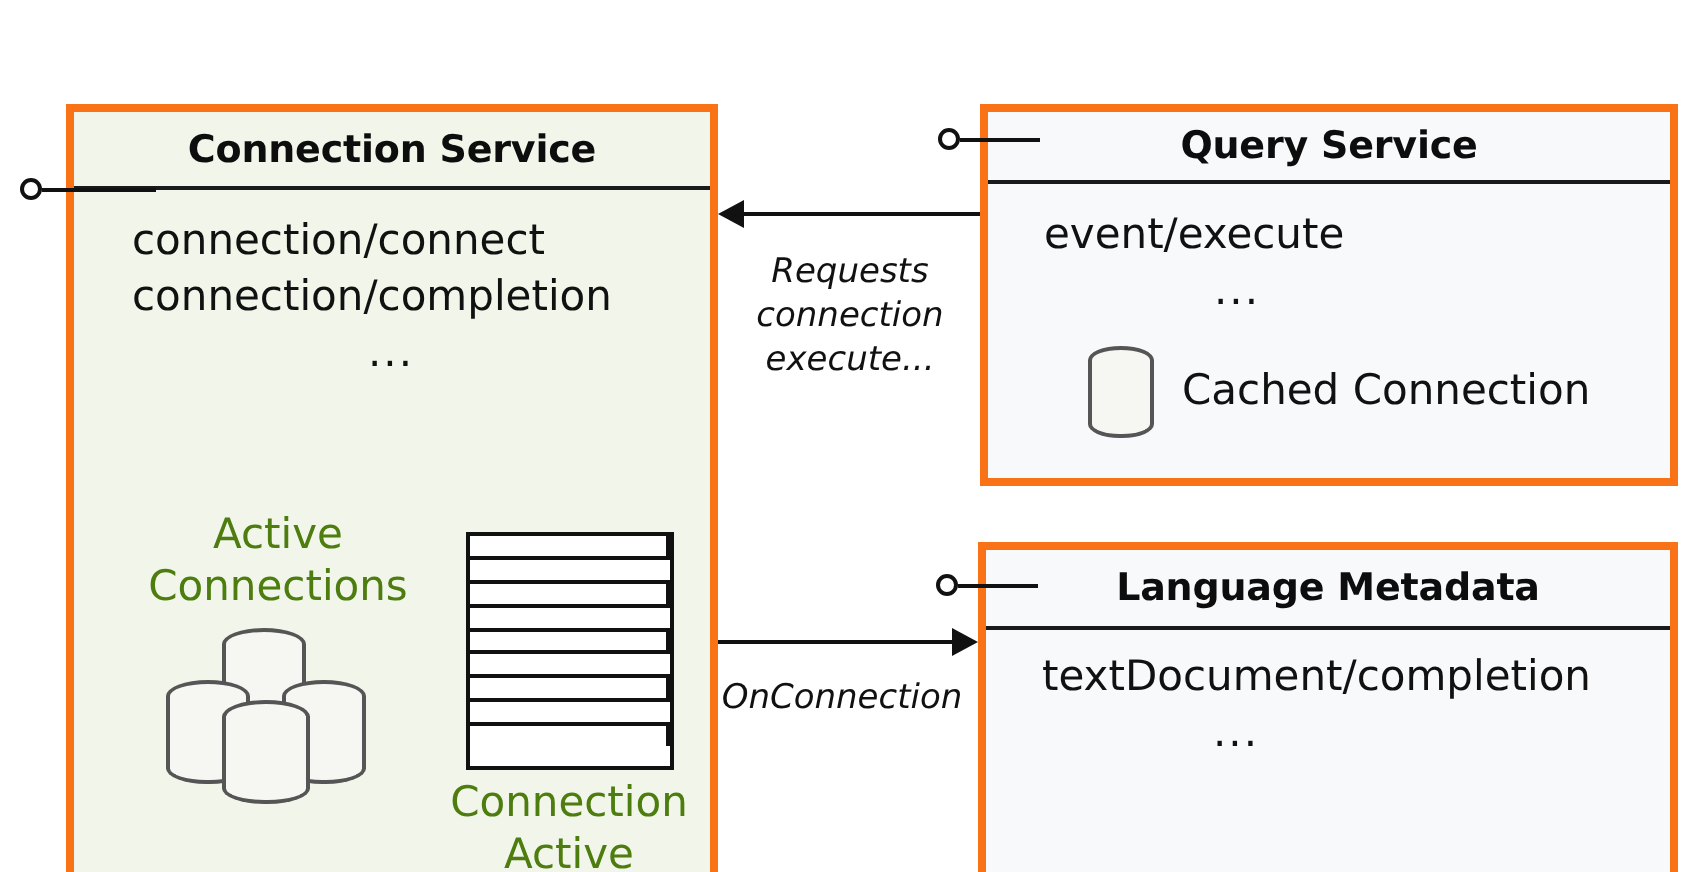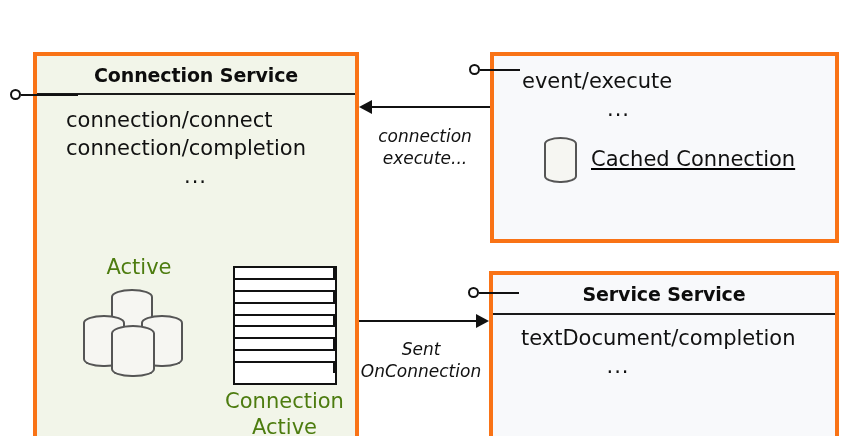--- a/index.html
+++ b/index.html
@@ -164,21 +164,20 @@
     border-radius: 50%;
     background: #f6f6f2;
   }
 
   .cyl-cluster { position: relative; width: 120px; height: 92px; margin: 4px auto 0; }
 
   .inline-db-row {
     position: absolute;
     display: flex;
     align-items: center;
-    text-decoration: underline;
   }
   .inline-db-label {
     font-size: 21px;
     color: #111111;
     line-height: 1.2;
     white-space: nowrap;
     text-align: center;
   }
 
   
@@ -220,20 +219,21 @@
     <div class="comp-body">
 
       <div class="op-list" id="cs-ops">
         <div class="op-line">connection/connect</div>
         <div class="op-line">connection/completion</div>
         <div class="op-ellipsis">...</div>
       </div>
 
       <div class="figure-group" id="active-connections">
         <div class="fig-caption">Active</div>
+        <div class="fig-caption">Connections</div>
         <div class="cyl-cluster">
 
           <div class="cyl" style="left:32px; top:4px; width:42px; height:58px;">
             <div class="top" style="width:42px; height:16px;"></div>
             <div class="body" style="top:8px; width:42px; height:50px;"></div>
           </div>
 
           <div class="cyl" style="left:4px; top:30px; width:42px; height:52px;">
             <div class="top" style="width:42px; height:16px;"></div>
             <div class="body" style="top:8px; width:42px; height:44px;"></div>
@@ -271,20 +271,21 @@
 
     </div>
   </div>
 
   <div class="lollipop" style="left:10px; top:89px;">
     <div class="ball"></div>
     <div class="stem" style="width:57px;"></div>
   </div>
 
   <div class="component" id="query-service">
+    <div class="comp-header">Query Service</div>
     <div class="comp-body">
       <div class="op-list" id="qs-ops">
         <div class="op-line">event/execute</div>
         <div class="op-ellipsis">...</div>
       </div>
       <div class="inline-db-row" style="left:50px; top:81px;">
         <div class="cyl" style="position:relative; width:33px; height:46px; margin-right:14px;">
           <div class="top" style="width:33px; height:14px;"></div>
           <div class="body" style="top:7px; width:33px; height:39px;"></div>
         </div>
@@ -292,45 +293,45 @@
       </div>
     </div>
   </div>
 
   <div class="lollipop" style="left:469px; top:64px;">
     <div class="ball"></div>
     <div class="stem" style="width:40px;"></div>
   </div>
 
   <div class="component" id="language-service">
-    <div class="comp-header">Service Service</div>
+    <div class="comp-header">Language Metadata</div>
     <div class="comp-body">
       <div class="op-list" id="ls-ops">
         <div class="op-line">textDocument/completion</div>
         <div class="op-ellipsis">...</div>
       </div>
     </div>
   </div>
 
   <div class="lollipop" style="left:468px; top:287px;">
     <div class="ball"></div>
     <div class="stem" style="width:40px;"></div>
   </div>
 
   <div>
     <div class="conn-line" style="left:372px; top:106px; width:118px; height:2px;"></div>
     <div class="arrow-head left" style="left:359px; top:100px;"></div>
     <div class="conn-label" style="left:366px; top:126px; width:118px;">
+      <div>Requests</div>
       <div>connection</div>
       <div>execute...</div>
     </div>
   </div>
 
   <div>
     <div class="conn-line" style="left:359px; top:320px; width:117px; height:2px;"></div>
     <div class="arrow-head right" style="left:476px; top:314px;"></div>
     <div class="conn-label" style="left:360px; top:339px; width:122px;">
-      <div>Sent</div>
       <div>OnConnection</div>
     </div>
   </div>
 
 </div>
 
 </body></html>

